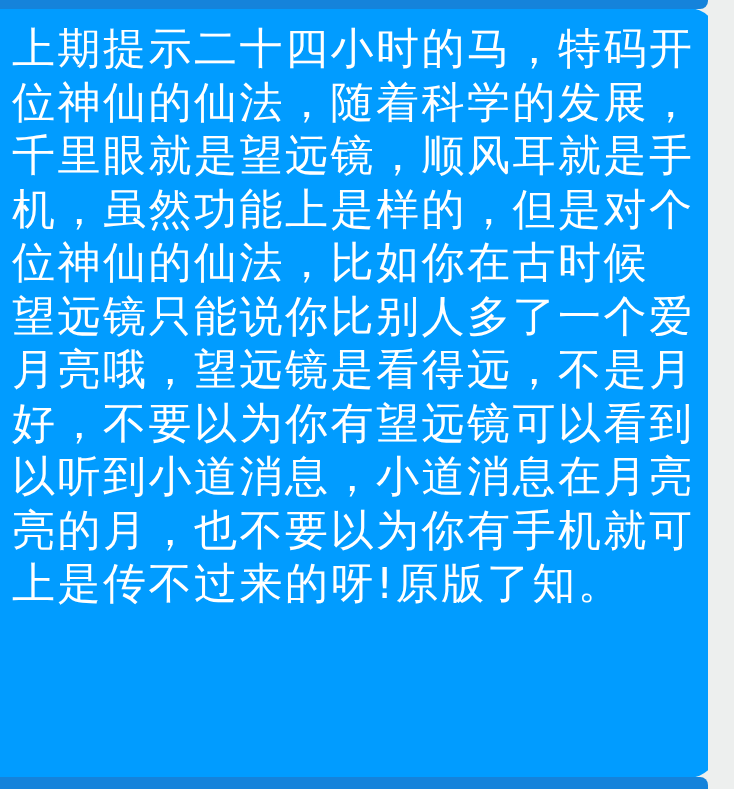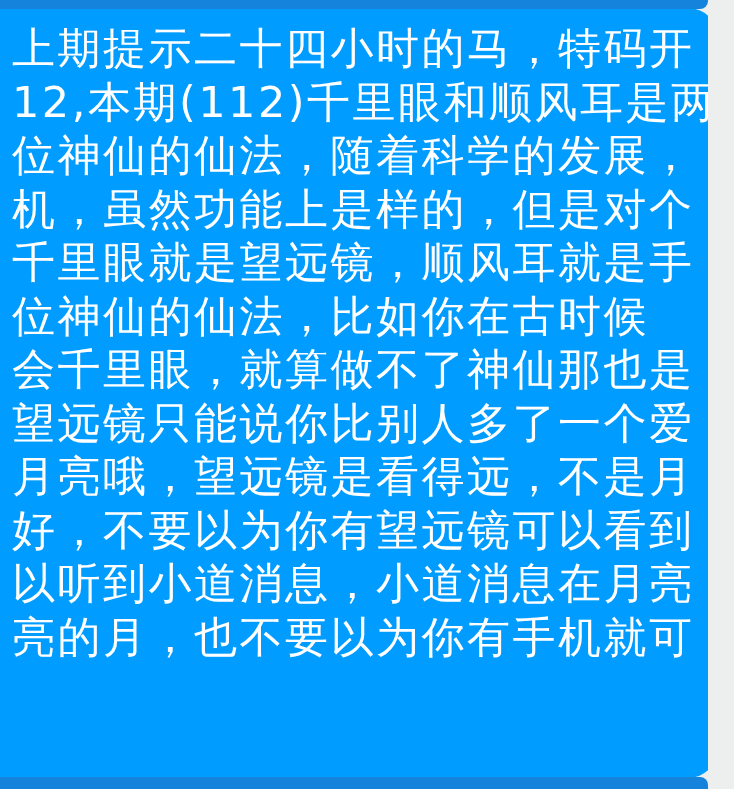--- a/index.html
+++ b/index.html
@@ -46,28 +46,27 @@
     height: 53.5px;
   }
 </style>
 </head>
 <body>
 
 <div class="canvas" style="--bubble-blue: #019cff; --edge-blue: #1583db; --page-bg: #edefee; --text-color: #ffffff;">
   <div class="bubble">
     <div class="msg-text">
         <div class="line">上期提示二十四小时的马，特码开</div>
-        <div class="line">12,本期(112)千里眼和顺风耳是两</div>
         <div class="line">位神仙的仙法，随着科学的发展，</div>
+        <div class="line">千里眼就是望远镜，顺风耳就是手</div>
         <div class="line">机，虽然功能上是样的，但是对个</div>
-        <div class="line">千里眼就是望远镜，顺风耳就是手</div>
         <div class="line">位神仙的仙法，比如你在古时候</div>
-        <div class="line">会千里眼，就算做不了神仙那也是</div>
         <div class="line">望远镜只能说你比别人多了一个爱</div>
         <div class="line">月亮哦，望远镜是看得远，不是月</div>
         <div class="line">好，不要以为你有望远镜可以看到</div>
         <div class="line">以听到小道消息，小道消息在月亮</div>
         <div class="line">亮的月，也不要以为你有手机就可</div>
+        <div class="line">上是传不过来的呀!原版了知。</div>
       </div>
   </div>
   <div class="strip top"></div>
   <div class="strip bottom"></div>
 </div>
 
 </body></html>

